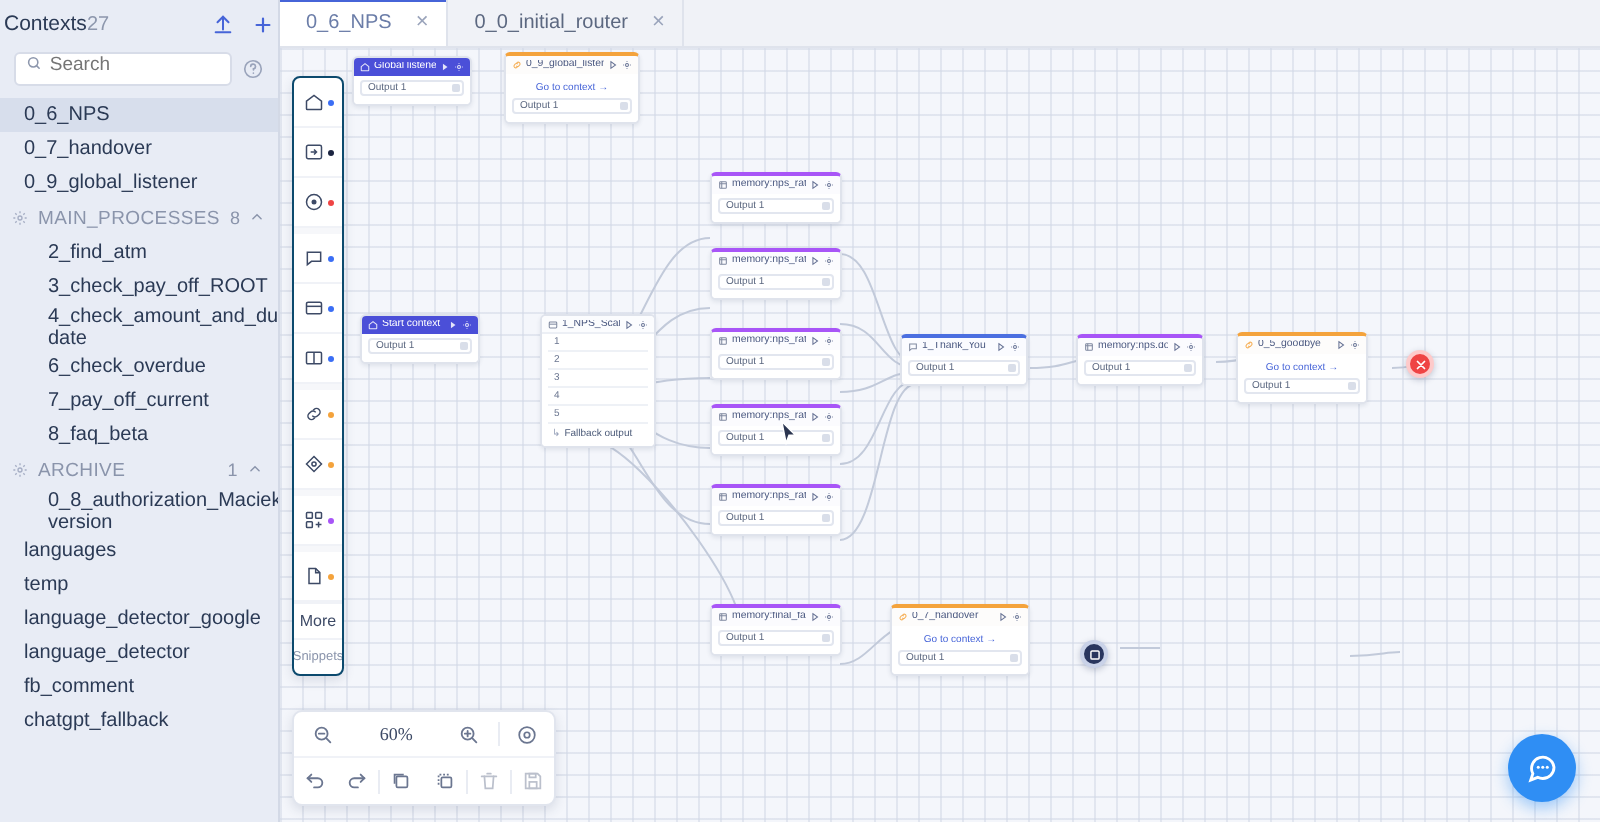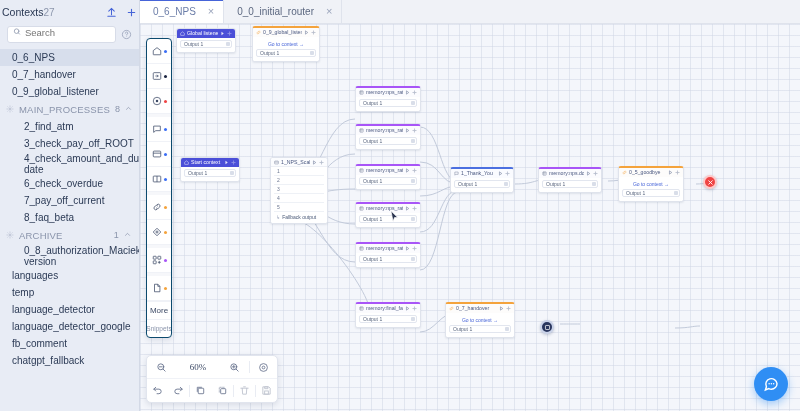--- a/index.html
+++ b/index.html
@@ -256,22 +256,22 @@
     </div>
     <div class="sb-item indent twoline">
       <div>
         <span>0_8_authorization_Maciek_</span>
         <span>version</span>
       </div>
     </div>
 
     <div class="sb-item">languages</div>
     <div class="sb-item">temp</div>
+    <div class="sb-item">language_detector_google</div>
     <div class="sb-item">language_detector</div>
-    <div class="sb-item">language_detector_google</div>
     <div class="sb-item">fb_comment</div>
     <div class="sb-item">chatgpt_fallback</div>
   </div>
 </div>
 
 <div id="tabbar">
   <div class="tab active">
     <span>0_6_NPS</span>
     <span class="x">×</span>
   </div>

